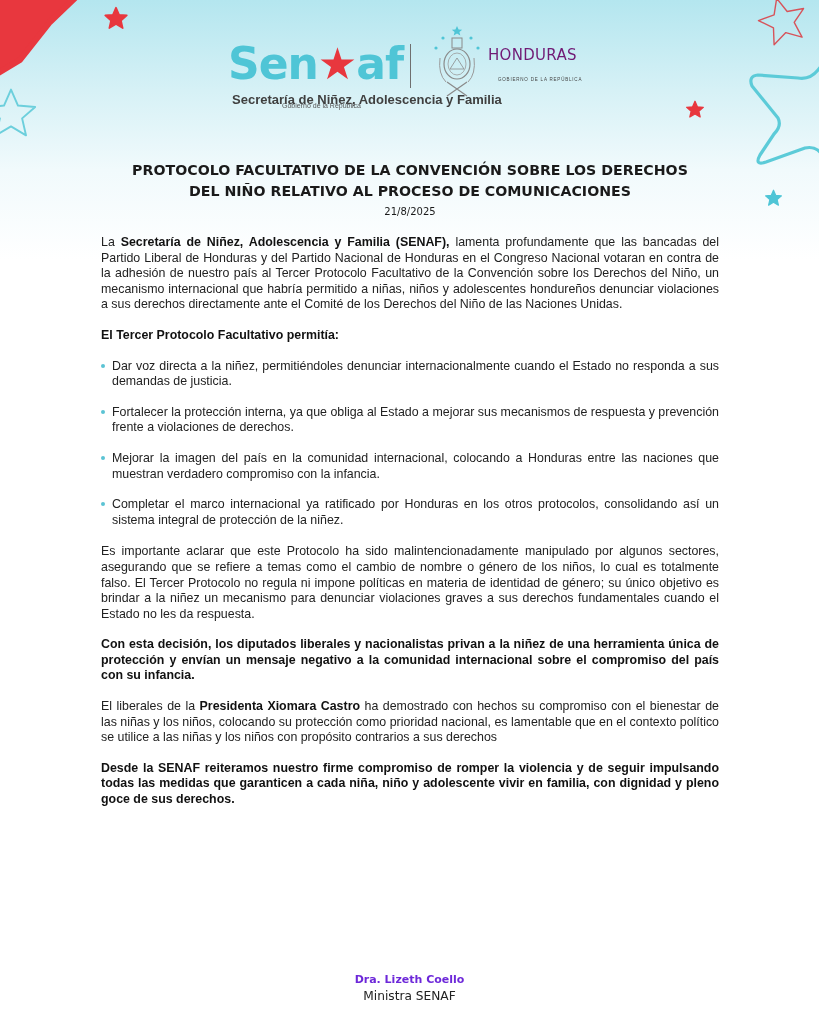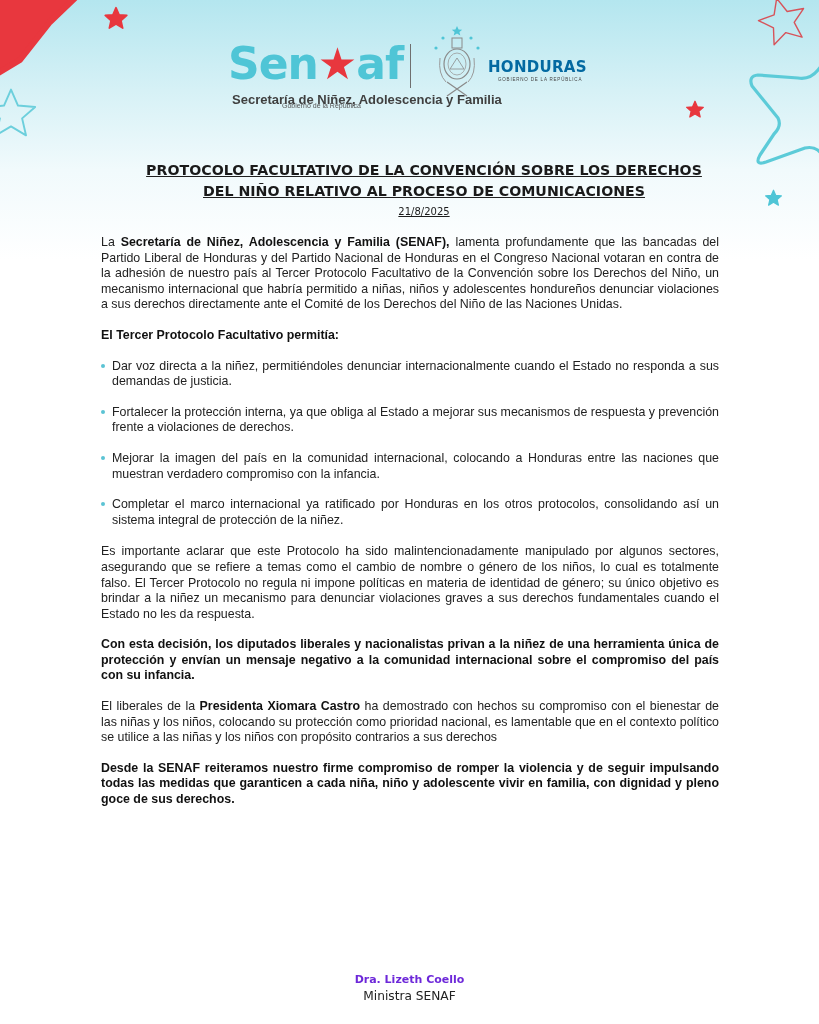--- a/index.html
+++ b/index.html
@@ -11,24 +11,24 @@
     }
     .deco { position: absolute; }
     .header { position: absolute; left: 0; top: 0; width: 819px; height: 130px; }
     .senaf-logo { position: absolute; left: 228px; top: 40px; width: 170px; height: 75px; text-decoration: underline; }
     .senaf-word { position: absolute; left: 0; top: 0; font-family: "DejaVu Sans", sans-serif; font-weight: bold; font-size: 44px; line-height: 48px; color: #4fc5d6; letter-spacing: -1px; }
     .senaf-word .red { color: #e8373e; }
     .senaf-sub { position: absolute; left: 4px; top: 52px; font-size: 13px; font-weight: bold; color: #3f3f3f; white-space: nowrap; }
     .senaf-sub2 { position: absolute; left: 54px; top: 62px; font-size: 7px; color: #555; white-space: nowrap; }
     .divider { position: absolute; left: 410px; top: 44px; width: 1px; height: 44px; background: #6f6f6f; }
     .coat { position: absolute; left: 432px; top: 24px; width: 50px; height: 76px; }
-    .hn-word { position: absolute; left: 488px; top: 58px; font-family: "DejaVu Sans", sans-serif; font-weight: bold; font-size: 15px; color: #0369a1; letter-spacing: 0.3px; }
+    .hn-word { position: absolute; left: 488px; top: 46px; font-family: "DejaVu Sans", sans-serif; font-weight: normal; font-size: 15px; color: #701a75; letter-spacing: 0.3px; }
     .hn-sub { position: absolute; left: 498px; top: 77px; font-size: 4.5px; color: #444; letter-spacing: 0.8px; white-space: nowrap; }
 
-    .title-block { position: absolute; left: 74px; top: 160px; width: 700px; text-align: center; text-decoration: underline; }
+    .title-block { position: absolute; left: 60px; top: 160px; width: 700px; text-align: center; }
     .title-line { font-family: "DejaVu Sans", sans-serif; font-weight: bold; font-size: 14.2px; line-height: 21px; color: #1a1a1a; }
     .date { font-family: "DejaVu Sans", sans-serif; font-size: 10px; line-height: 20px; color: #1a1a1a; }
 
     .content { position: absolute; left: 101px; top: 235px; width: 618px; font-family: Liberation Sans, sans-serif; font-size: 12.4px; line-height: 15.6px; color: #222; text-align: justify; }
     .content p { margin: 0 0 15px 0; }
     .content b { font-weight: bold; color: #111; }
     .bold-para { font-weight: bold; color: #111; }
     .list { margin: 0 0 16px 0; padding: 0; list-style: none; }
     .list li { position: relative; padding-left: 11px; margin-bottom: 15px; }
     .bullet { position: absolute; left: 0; top: 5px; width: 4px; height: 4px; border-radius: 50%; background: #5bc3d4; }

